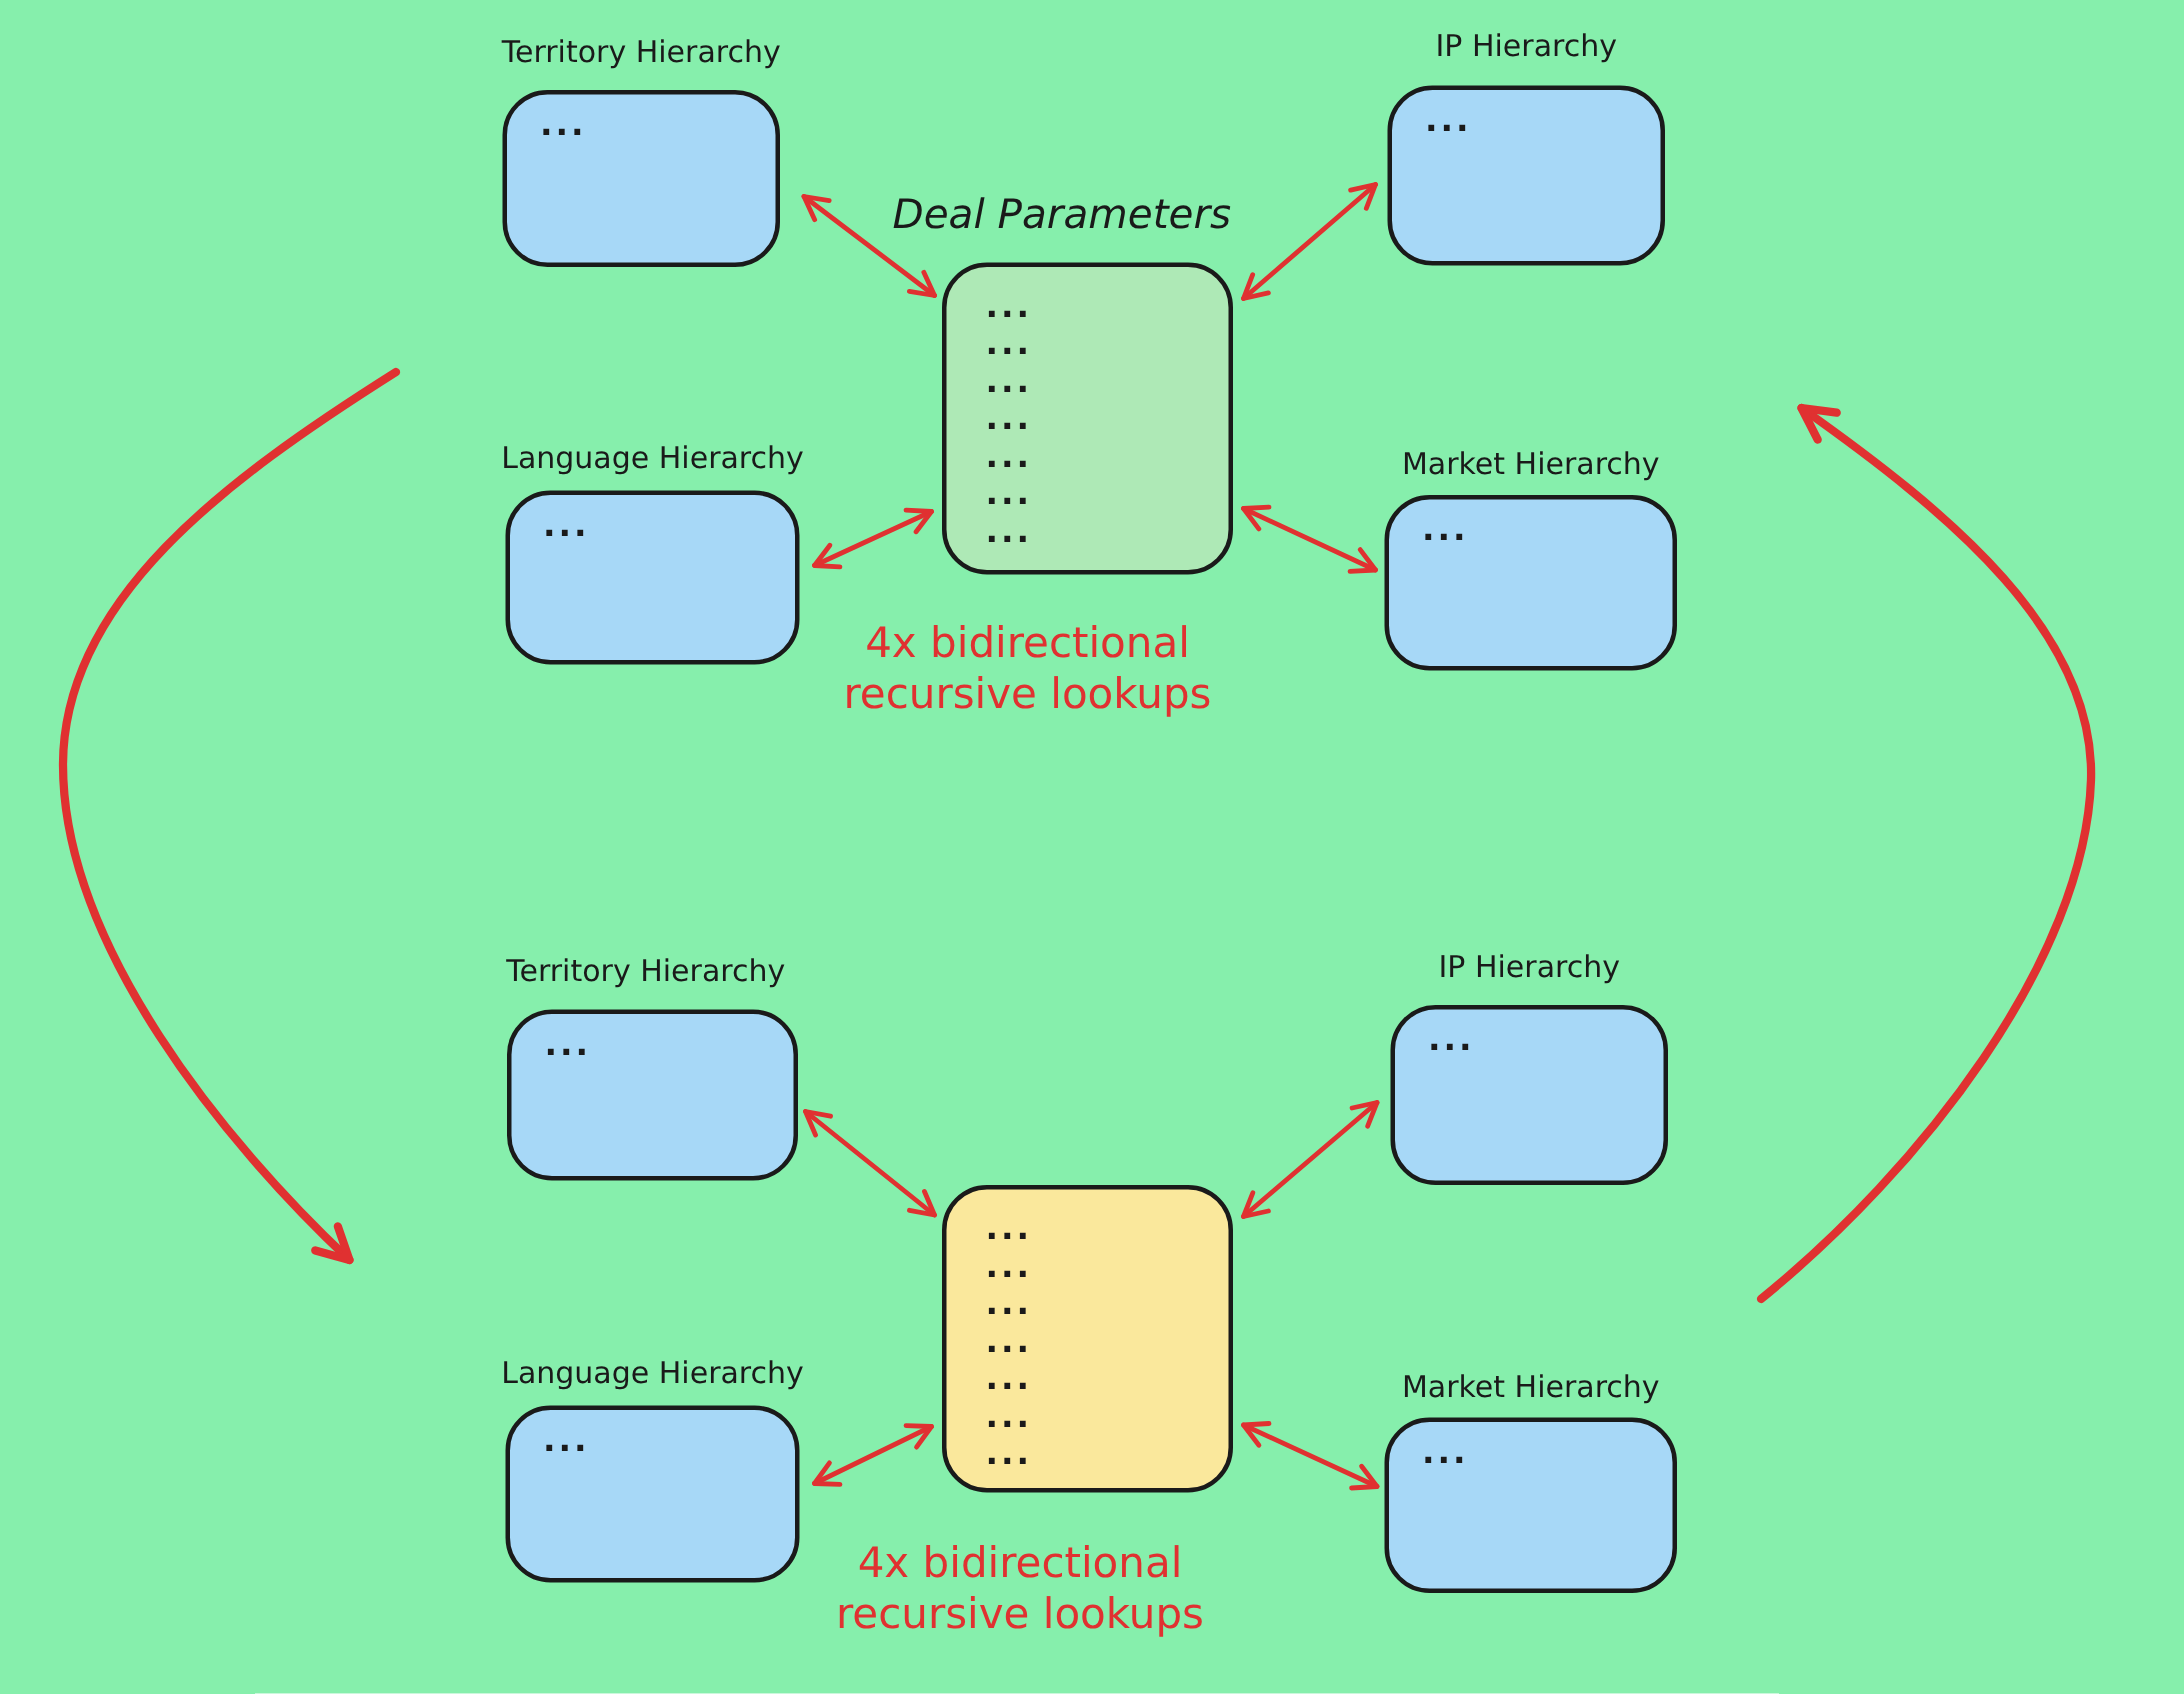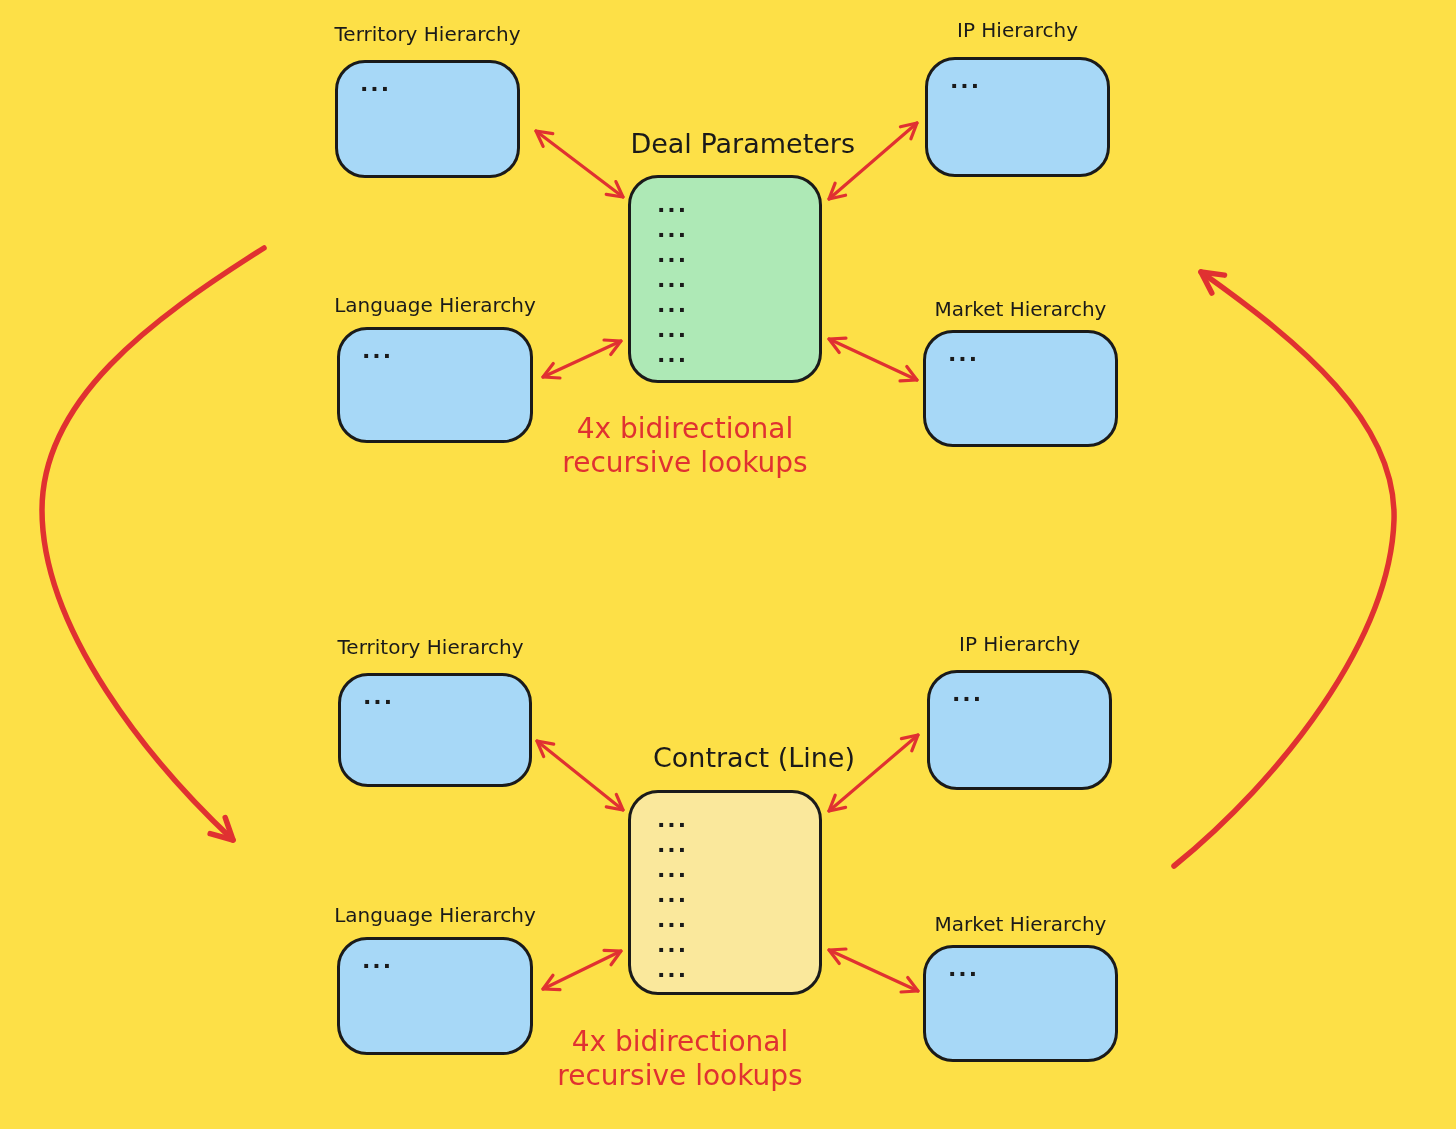--- a/index.html
+++ b/index.html
@@ -1,19 +1,19 @@
 <!DOCTYPE html>
 <html style="--blue: #a7d8f7; --green: #aee9b6; --yellow: #fae89c; --red: #e03131; --ink: #1a1a1a;"><head>
 <meta charset="utf-8">
 <style>
   html,body{margin:0;padding:0;background:#ffffff;}
   #canvas{
     position:relative;
     width:1456px;height:1129px;
-    background:#fde047;
+    background:#86efac;
     font-family:"DejaVu Sans", sans-serif;
     color:var(--ink);
     overflow:hidden;
   }
   .node{
     position:absolute;
     border:3px solid var(--ink);
     border-radius:30px;
     box-sizing:border-box;
   }
@@ -32,24 +32,25 @@
   .center-dots div{height:25px;}
   .node-label{
     position:absolute;
     text-align:center;
     font-size:20px;
     white-space:nowrap;
     color:var(--ink);
   }
   .center-title{
     position:absolute;
-    text-align:right;
+    text-align:left;
     font-size:27px;
     white-space:nowrap;
     color:var(--ink);
+    font-style:italic;
   }
   .red-note{
     position:absolute;
     text-align:center;
     font-size:28px;
     line-height:34px;
     color:var(--red);
     white-space:nowrap;
   }
   svg.overlay{position:absolute;left:0;top:0;pointer-events:none;}
@@ -114,21 +115,20 @@
   <div class="node-label" style="left:330px;top:903px;width:210px;">Language Hierarchy</div>
   <div class="node blue" style="left:337px;top:937px;width:196px;height:118px;">
     <div class="dots">...</div>
   </div>
 
   <div class="node-label" style="left:923px;top:912px;width:195px;">Market Hierarchy</div>
   <div class="node blue" style="left:923px;top:945px;width:195px;height:117px;">
     <div class="dots">...</div>
   </div>
 
-  <div class="center-title" style="left:595px;top:742px;width:260px;">Contract (Line)</div>
   <div class="node yellow" style="left:628px;top:790px;width:194px;height:205px;">
     <div class="dots center-dots">
       <div>...</div>
       <div>...</div>
       <div>...</div>
       <div>...</div>
       <div>...</div>
       <div>...</div>
       <div>...</div>
     </div>

